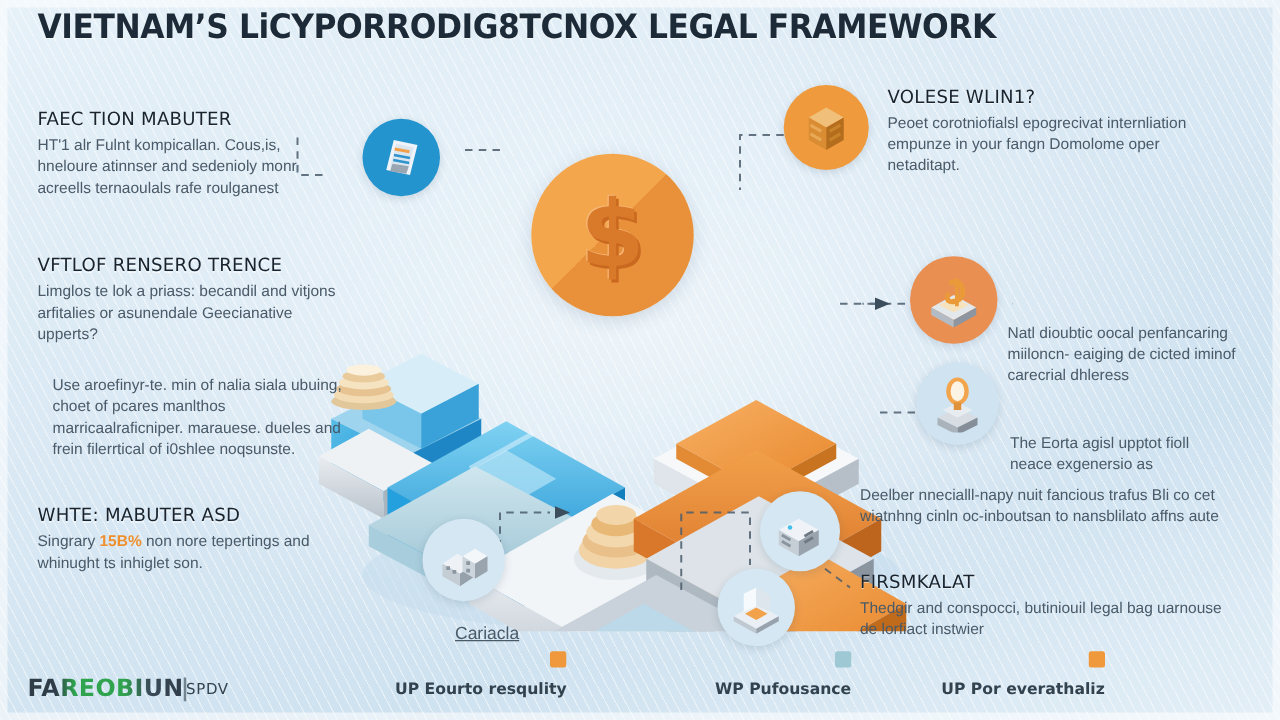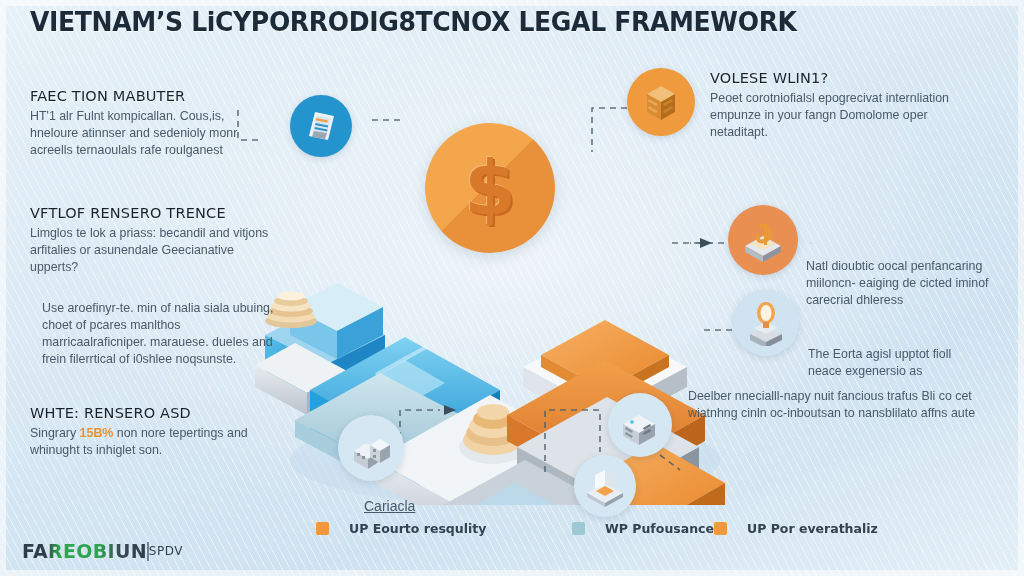--- a/index.html
+++ b/index.html
@@ -74,21 +74,21 @@
     display:flex;align-items:center;justify-content:center;
   }
   .coin-circle .dollar{
     font-size:74px;font-weight:700;color:#d9792a;
     font-family:"DejaVu Sans", sans-serif;line-height:1;
     text-shadow:2px 2px 0 #c9681f, -1px -1px 0 #f6b877;
   }
 
   
   #legend{position:absolute;left:0;top:0;width:100%;}
-  .legend-item{position:absolute;display:flex;align-items:center;gap:20px;}
+  .legend-item{position:absolute;display:flex;align-items:flex-end;gap:9px;flex-direction:column;}
   .swatch{width:13px;height:13px;border-radius:2px;display:block;}
   .legend-label{
     font-size:12.5px;font-weight:700;color:#32424f;
     font-family:"DejaVu Sans", sans-serif;white-space:nowrap;
   }
   .cap{
     position:absolute;font-size:14px;color:#4a5a68;white-space:nowrap;text-decoration:underline;
   }
 
   
@@ -374,56 +374,60 @@
   <div class="tblock" style="left:30px;top:205px;width:250px;">
     <p class="theading">VFTLOF RENSERO TRENCE</p>
     <p class="tbody">Limglos te lok a priass: becandil and vitjons arfitalies or asunendale Geecianative upperts?</p>
   </div>
 
   <div class="tblock" style="left:42px;top:300px;width:245px;">
     <p class="tbody">Use aroefinyr-te. min of nalia siala ubuing, choet of pcares manlthos marricaalraficniper. marauese. dueles and frein filerrtical of i0shlee noqsunste.</p>
   </div>
 
   <div class="tblock" style="left:30px;top:405px;width:265px;">
-    <p class="theading">WHTE: RENSERO ASD</p>
+    <p class="theading">WHTE: MABUTER ASD</p>
     <p class="tbody"><span>Singrary </span><span class="hl">15B%</span><span> non nore tepertings and whinught ts inhiglet son.</span></p>
   </div>
 
   <div class="tblock" style="left:710px;top:70px;width:260px;">
     <p class="theading">VOLESE WLIN1?</p>
     <p class="tbody">Peoet corotniofialsl epogrecivat internliation empunze in your fangn Domolome oper netaditapt.</p>
   </div>
 
   <div class="tblock" style="left:806px;top:214px;width:185px;margin-top:44px;">
     <p class="tbody">Natl dioubtic oocal penfancaring miiloncn- eaiging de cicted iminof carecrial dhleress</p>
   </div>
 
   <div class="tblock" style="left:808px;top:310px;width:180px;margin-top:36px;">
     <p class="tbody">The Eorta agisl upptot fioll neace exgenersio as</p>
   </div>
 
   <div class="tblock" style="left:688px;top:388px;width:300px;">
     <p class="tbody">Deelber nnecialll-napy nuit fancious trafus Bli co cet wiatnhng cinln oc-inboutsan to nansblilato affns aute</p>
   </div>
 
+  <div class="tblock" style="left:688px;top:458px;width:290px;">
+    <p class="theading">FIRSMKALAT</p>
+    <p class="tbody">Thedgir and conspocci, butiniouil legal bag uarnouse de lorfiact instwier</p>
+  </div>
 
   <div id="legend">
     <div class="cap" style="left:364px;top:498px;">Cariacla</div>
 
     <div class="legend-item" style="left:316px;top:521px;">
       <span class="swatch" style="background:#f0993c;"></span>
       <span class="legend-label">UP Eourto resqulity</span>
     </div>
 
     <div class="legend-item" style="left:572px;top:521px;">
       <span class="swatch" style="background:#9ec9d4;"></span>
       <span class="legend-label">WP Pufousance</span>
     </div>
 
-    <div class="legend-item" style="left:714px;top:521px;">
+    <div class="legend-item" style="left:753px;top:521px;">
       <span class="swatch" style="background:#f0993c;"></span>
       <span class="legend-label">UP Por everathaliz</span>
     </div>
   </div>
 
   <div id="footer">
     <span class="brand1">FAREOBIUN</span>
     <span class="bardiv"></span>
     <span class="brand2">SPDV</span>
   </div>

